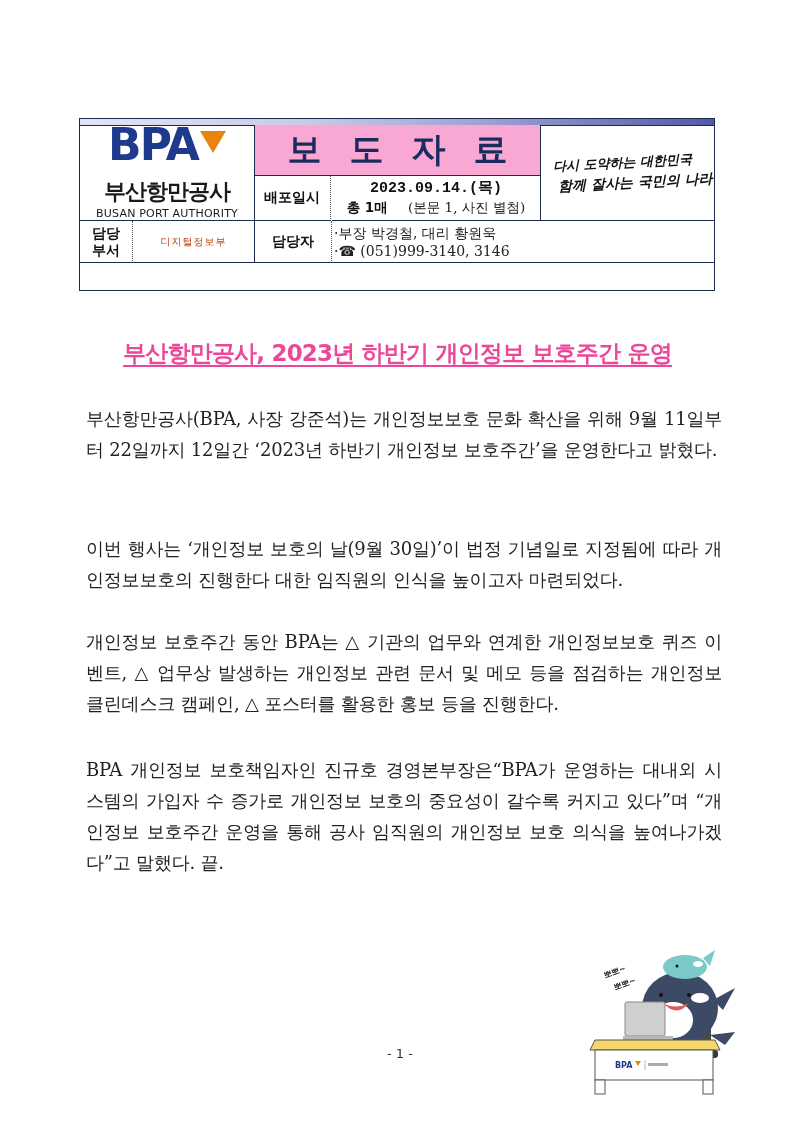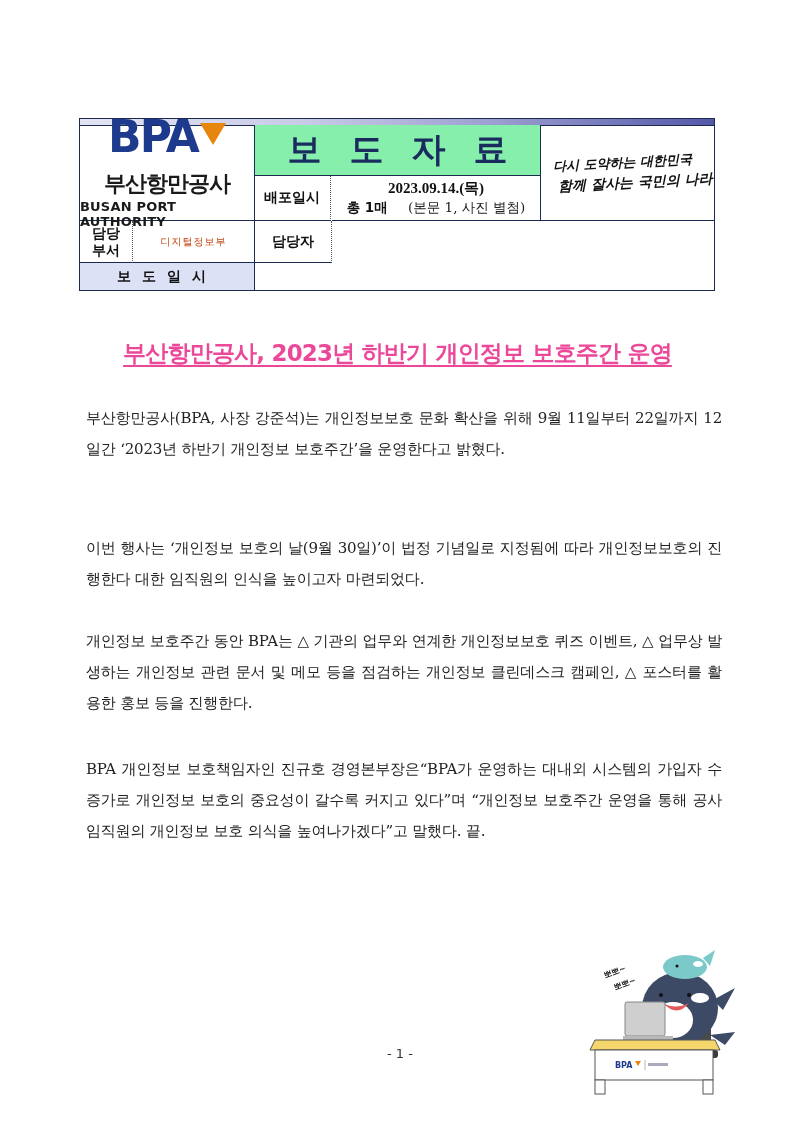--- a/index.html
+++ b/index.html
@@ -12,47 +12,47 @@
   .cell { position:absolute; box-sizing:border-box; display:flex; align-items:center; justify-content:center; }
   .b-r { border-right:1px solid #1c2a4f; }
   .b-b { border-bottom:1px solid #1c2a4f; }
   .b-rd { border-right:1px dotted #555; }
 
   .logo-cell { left:0; top:6px; width:175px; height:96px; flex-direction:column; }
   .bpa-logo { display:flex; align-items:flex-end; height:40px; }
   .bpa-letters { font-family:"DejaVu Sans","Liberation Sans",sans-serif; font-weight:bold; font-size:44px; color:#1d3a8c; letter-spacing:-2px; line-height:40px; }
   .bpa-tri { width:0; height:0; border-left:13px solid transparent; border-right:13px solid transparent; border-top:22px solid #e8850e; margin-left:2px; margin-bottom:12px; }
   .org-kr { font-family:"DejaVu Sans","Liberation Sans",sans-serif; font-weight:bold; font-size:22px; color:#1a1a1a; margin-top:12px; letter-spacing:-1px; }
-  .org-en { font-family:"DejaVu Sans","Liberation Sans",sans-serif; font-weight:bold; font-size:13px; color:#1a1a1a; letter-spacing:0.2px; }
+  .org-en { font-family:"DejaVu Sans","Liberation Sans",sans-serif; font-weight:normal; font-size:11px; color:#1a1a1a; letter-spacing:0.2px; }
 
-  .title-cell { left:175px; top:6px; width:286px; height:51px; background:#86efac; }
+  .title-cell { left:175px; top:6px; width:286px; height:51px; background:#f9a8d4; }
   .title-text { font-family:"DejaVu Sans","Liberation Sans",sans-serif; font-weight:bold; font-size:34px; color:#1a2b5e; letter-spacing:28px; margin-right:-28px; }
 
   .slogan-cell { left:461px; top:6px; width:173px; height:96px; flex-direction:column; font-family:"DejaVu Sans","Liberation Sans",sans-serif; font-style:italic; font-weight:bold; color:#111; }
   .slogan-1 { font-size:13px; transform:rotate(-3deg); margin-left:-10px; }
   .slogan-2 { font-size:14px; transform:rotate(-3deg); margin-left:16px; margin-top:2px; }
 
   .lbl { font-family:"DejaVu Sans","Liberation Sans",sans-serif; font-weight:bold; font-size:14px; }
   .dist-lbl { left:174px; top:57px; width:77px; height:45px; }
   .dist-val { left:252px; top:57px; width:209px; height:45px; flex-direction:column; font-size:13.5px; line-height:19px; }
-  .dist-date { font-family:Liberation Serif, serif; font-weight:bold; font-size:15px; }
+  .dist-date { font-family:Liberation Mono, monospace; font-weight:bold; font-size:15px; }
   .pages b { font-family:"DejaVu Sans","Liberation Sans",sans-serif; font-weight:bold; }
   .pages span { color:#222;margin-left:16px; }
 
   .dept-lbl { left:0; top:102px; width:53px; height:42px; flex-direction:column; line-height:17px; font-size:14px;justify-content:center; }
   .dept-val { left:53px; top:102px; width:122px; height:42px; font-size:10px; color:#c2410c; letter-spacing:1px; }
   .contact-lbl { left:175px; top:102px; width:77px; height:42px; }
   .contact-val { left:252px; top:102px; width:382px; height:42px; flex-direction:column; align-items:flex-start; padding-left:2px; font-size:14px; line-height:18px; color:#222; }
 
   .date-lbl { left:0; top:144px; width:175px; height:27px; background:#dde1f5; letter-spacing:11px; }
   .date-val { left:175px; top:144px; width:459px; height:27px; }
 
   .doc-title { position:absolute; left:80px; top:338px; width:635px; text-align:center; font-family:"DejaVu Sans","Liberation Sans",sans-serif; font-weight:bold; font-size:23px; letter-spacing:-0.8px; color:#ec4899; text-decoration:underline; text-decoration-thickness:2px; text-underline-offset:4px; white-space:nowrap; }
 
-  .para { position:absolute; left:80px; width:636px; font-size:15px; line-height:31px; color:#222; text-align:justify; text-align-last:left; letter-spacing:-0.2px; }
+  .para { position:absolute; left:80px; width:636px; font-size:18px; line-height:31px; color:#222; text-align:justify; text-align-last:left; letter-spacing:-0.2px; }
   .p1 { top:403px; }
   .p2 { top:533px; }
   .p3 { top:626px; }
   .p4 { top:754px; }
   .indent { padding-left:6px; }
 
   .mascot { position:absolute; left:585px; top:940px; width:160px; height:160px; }
   .page-num { position:absolute; left:370px; top:1046px; width:60px; text-align:center; font-family:"DejaVu Sans","Liberation Sans",sans-serif; font-size:13px; color:#333; }
 </style>
 </head>
@@ -84,22 +84,25 @@
     <div class="dist-date">2023.09.14.(목)</div>
     <div class="pages"><b>총 1매</b><span> (본문 1, 사진 별첨)</span></div>
   </div>
 
   <div class="cell dept-lbl lbl b-rd b-b">
     <span>담당</span>
     <span>부서</span>
   </div>
   <div class="cell dept-val b-r b-b">디지털정보부</div>
   <div class="cell contact-lbl lbl b-rd b-b">담당자</div>
+  <div class="cell contact-val b-b">
+    <span>·부장 박경철, 대리 황원욱</span>
+    <span>·☎ (051)999-3140, 3146</span>
+  </div>
 
-  <div class="cell date-lbl lbl b-r">보도일시</div>
 </div>
 
 <div class="doc-title">부산항만공사, 2023년 하반기 개인정보 보호주간 운영</div>
 
 <div class="para p1 indent">부산항만공사(BPA, 사장 강준석)는 개인정보보호 문화 확산을 위해 9월 11일부터 22일까지 12일간 ‘2023년 하반기 개인정보 보호주간’을 운영한다고 밝혔다.</div>
 <div class="para p2 indent">이번 행사는 ‘개인정보 보호의 날(9월 30일)’이 법정 기념일로 지정됨에 따라 개인정보보호의 진행한다 대한 임직원의 인식을 높이고자 마련되었다.</div>
 <div class="para p3 indent">개인정보 보호주간 동안 BPA는 △ 기관의 업무와 연계한 개인정보보호 퀴즈 이벤트, △ 업무상 발생하는 개인정보 관련 문서 및 메모 등을 점검하는 개인정보 클린데스크 캠페인, △ 포스터를 활용한 홍보 등을 진행한다.</div>
 <div class="para p4 indent">BPA 개인정보 보호책임자인 진규호 경영본부장은“BPA가 운영하는 대내외 시스템의 가입자 수 증가로 개인정보 보호의 중요성이 갈수록 커지고 있다”며 “개인정보 보호주간 운영을 통해 공사 임직원의 개인정보 보호 의식을 높여나가겠다”고 말했다.  끝.</div>
 
 <svg class="mascot" viewBox="0 0 160 160">

